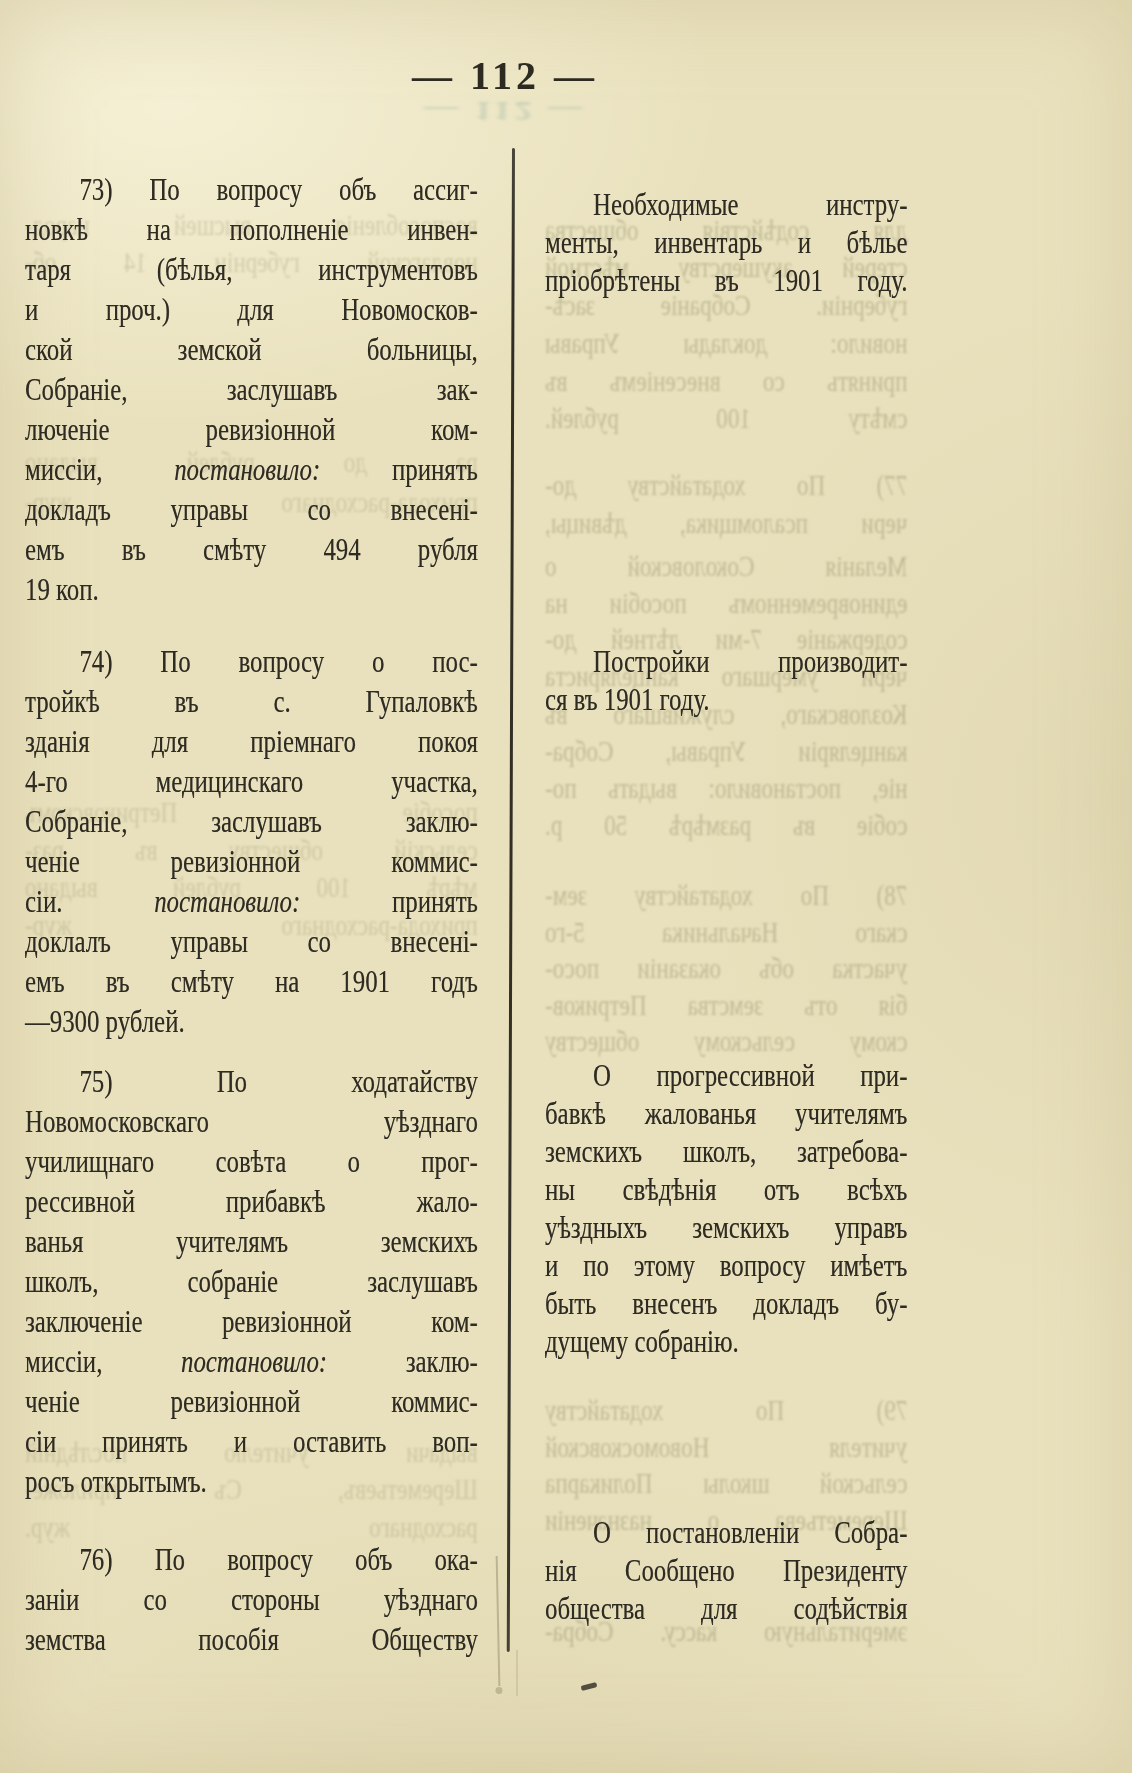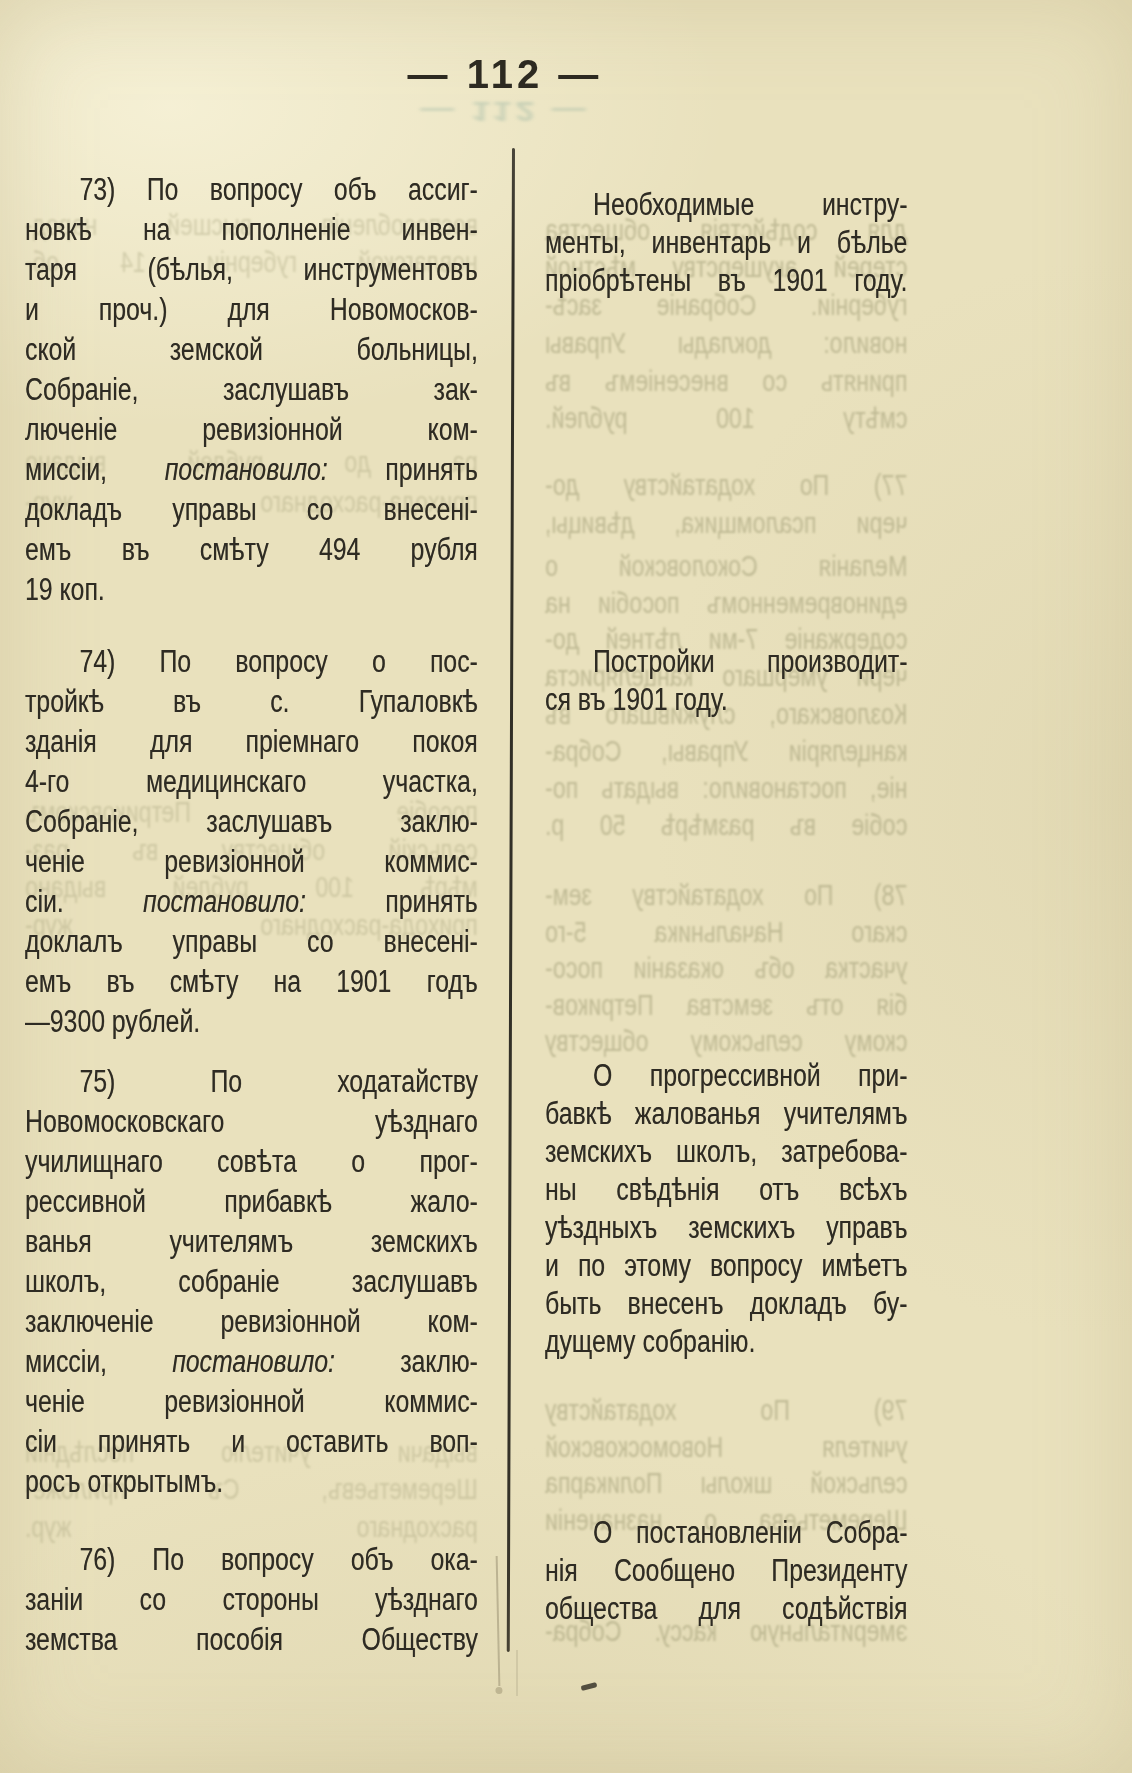--- a/index.html
+++ b/index.html
@@ -4,21 +4,21 @@
 <style>
   html,body{margin:0;padding:0;background:#d8d0ae;}
   .page{
     position:relative; width:1132px; height:1773px; overflow:hidden;
     background-color:#e9e1bd;
     background-image:
       radial-gradient(ellipse 900px 520px at 15% 6%, rgba(255,252,232,.55), transparent 62%),
       radial-gradient(ellipse 760px 900px at 98% 45%, rgba(214,204,164,.35), transparent 60%),
       radial-gradient(ellipse 1000px 520px at 45% 102%, rgba(208,198,158,.32), transparent 70%);
     box-shadow: inset 0 0 90px rgba(188,176,132,.38);
-    font-family:Liberation Sans, sans-serif; color:#2e2b23;
+    font-family:Liberation Serif, serif; color:#2e2b23;
   }
   .page-header{
     position:absolute; top:52px; left:0; width:1010px; text-align:center;
     font-size:40px; font-weight:bold; letter-spacing:4px; color:#2d2a21;
   }
   .header-ghost{
     position:absolute; top:92px; left:0; width:1010px; text-align:center;
     font-size:34px; font-weight:bold; letter-spacing:4px; color:#8fae9e;
     transform:scaleY(-.8); filter:blur(2.2px); opacity:.38;
   }

